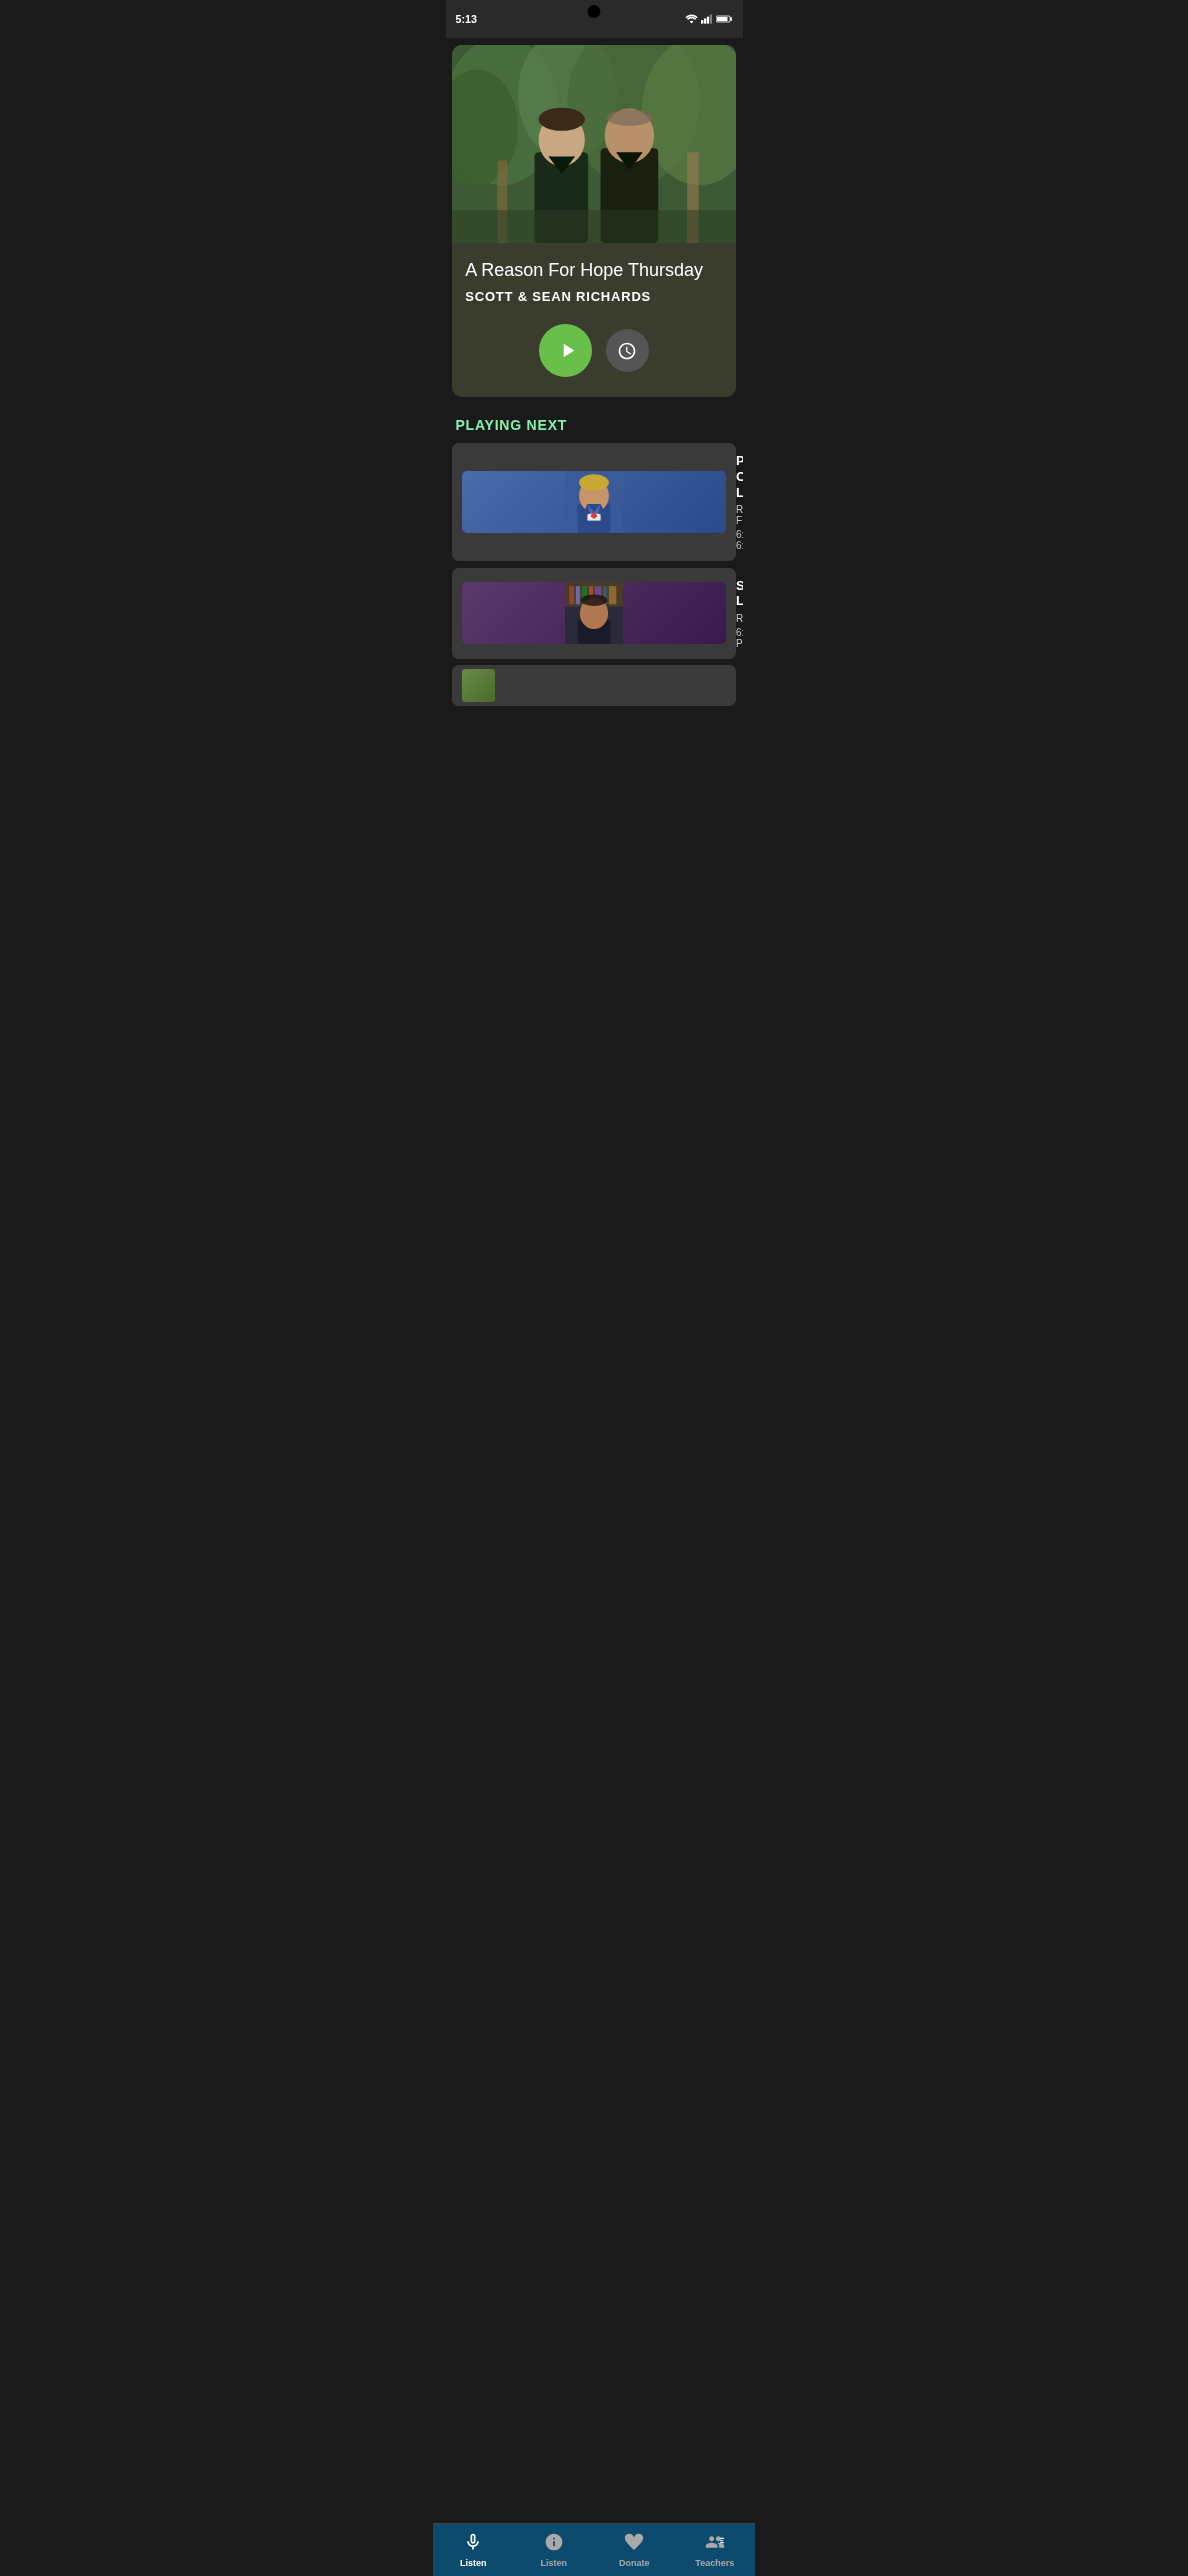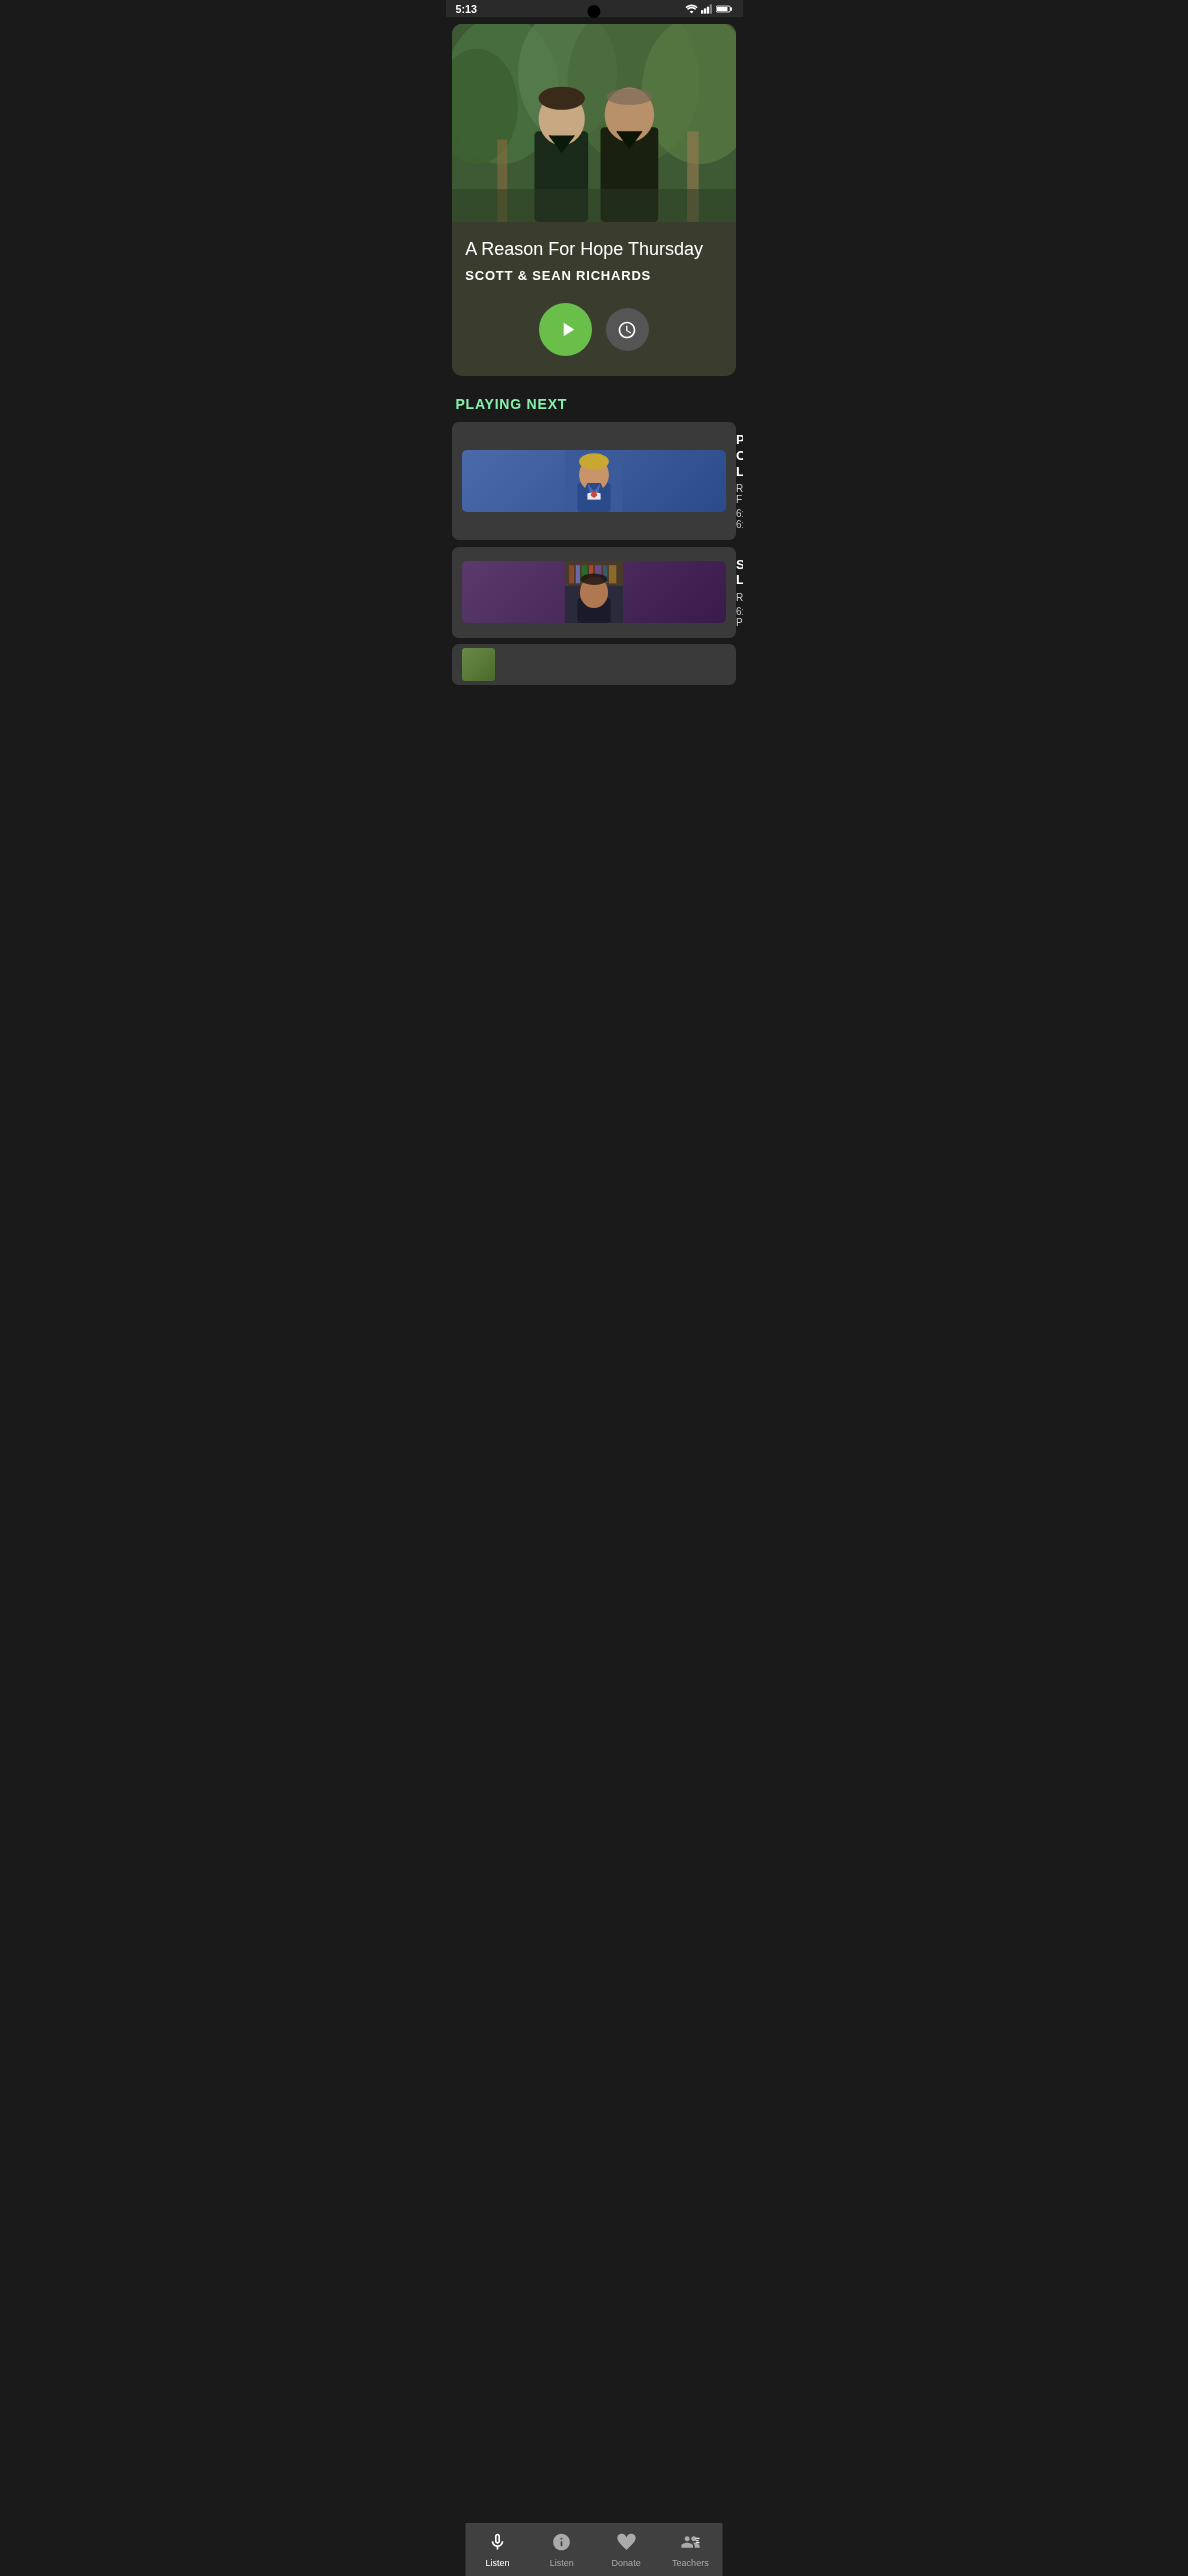--- a/index.html
+++ b/index.html
@@ -16,21 +16,21 @@
       min-height: 644px;
       margin: 0 auto;
       position: relative;
       overflow-x: hidden;
       color: #ffffff;
     }
 
     
     .status-bar {
       background-color: #2a2a2a;
-      height: 17px;
+      height: 38px;
       display: flex;
       align-items: center;
       justify-content: space-between;
       padding: 0 10px;
       position: relative;
     }
 
     .status-time {
       font-size: 10.7px;
       font-weight: bold;
@@ -215,25 +215,26 @@
       font-size: 10px;
       color: #cccccc;
     }
 
     
     .bottom-nav {
       position: fixed;
       bottom: 0;
       left: 50%;
       transform: translateX(-50%);
-      width: 257px;
-      background-color: #404040;
+      width: 322px;
+      background-color: #0c4a6e;
       display: flex;
       height: 53px;
       border-top: 0.8px solid #444;
+      font-weight: bold;
     }
 
     .nav-item {
       flex: 1;
       display: flex;
       flex-direction: column;
       align-items: center;
       justify-content: center;
       gap: 3.3px;
       cursor: pointer;

